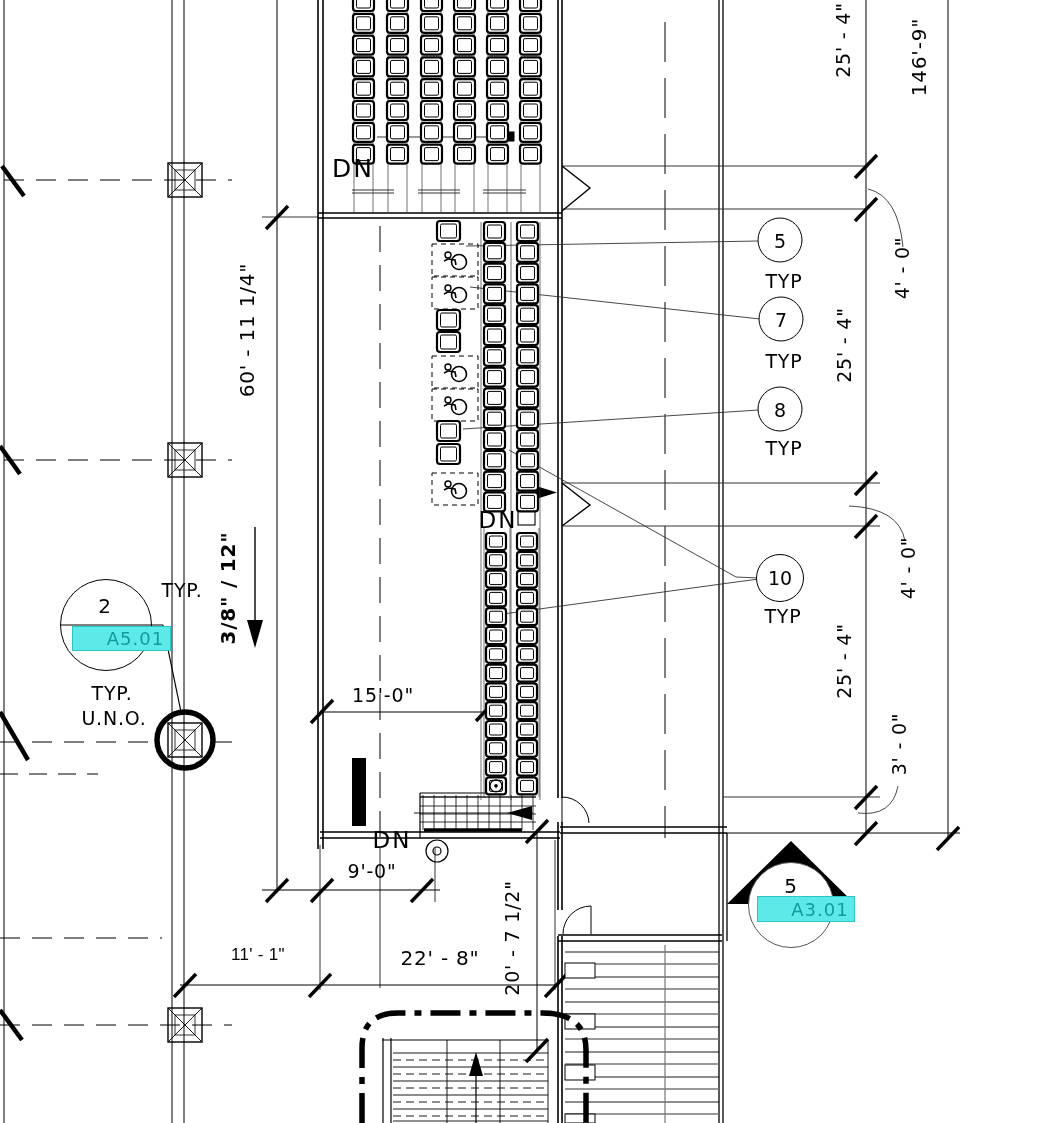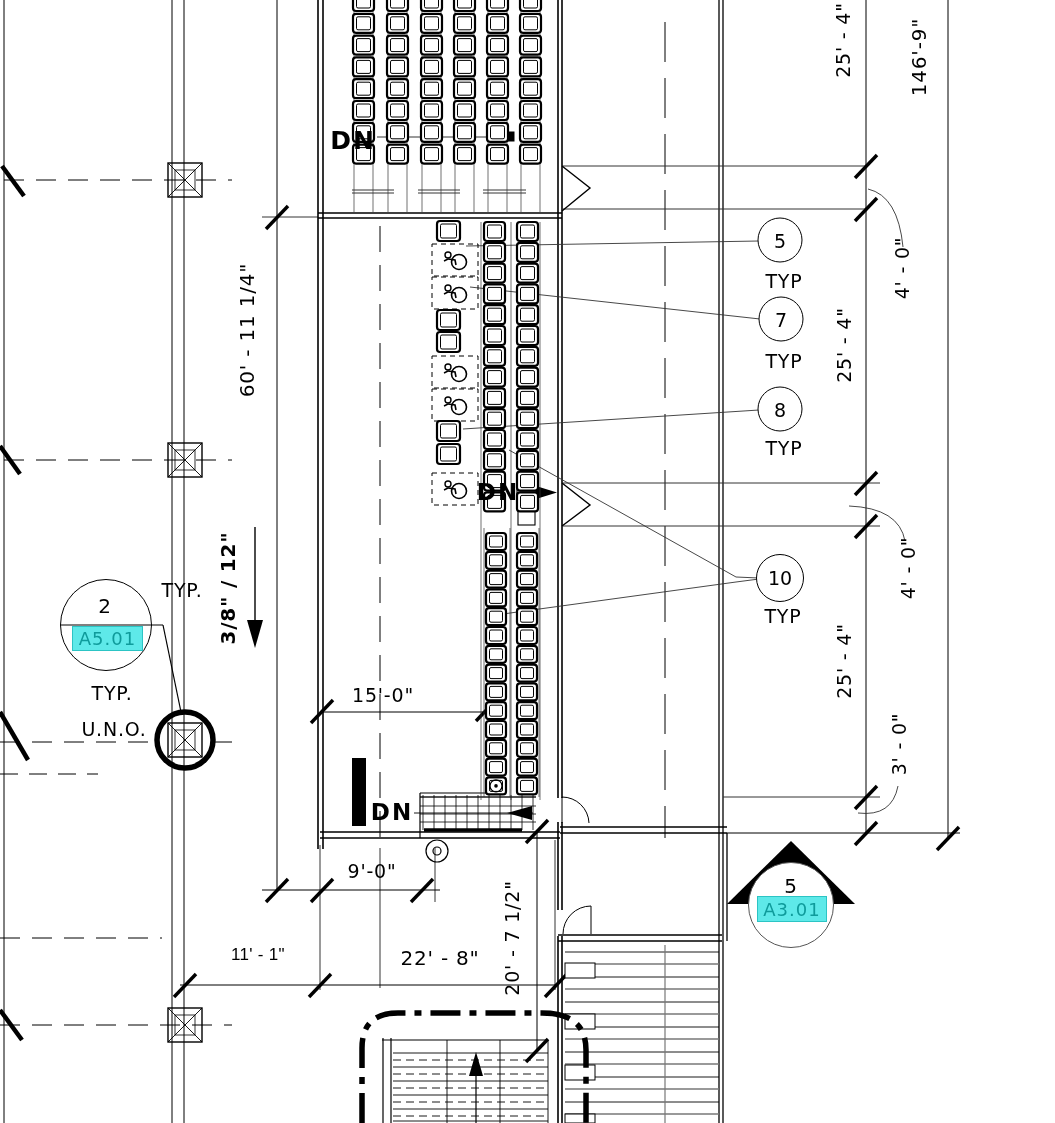--- a/index.html
+++ b/index.html
@@ -3,30 +3,30 @@
 <meta charset="utf-8">
 <style>
   html,body{margin:0;padding:0;background:#fff;}
   #sheet{position:relative;width:1055px;height:1123px;background:#fff;overflow:hidden;
          font-family:"DejaVu Sans",sans-serif;color:#000;}
   #lines{position:absolute;left:0;top:0;}
   .lbl{position:absolute;transform:translate(-50%,-50%);white-space:nowrap;color:#000;
        font-family:"DejaVu Sans",sans-serif;letter-spacing:.8px;}
   .rot{transform:translate(-50%,-50%) rotate(-90deg);}
   .plain{font-family:"Liberation Sans",sans-serif;letter-spacing:.3px;}
-  .dn{font-size:25px;font-weight:700;letter-spacing:2px;}
+  .dn{font-size:25px;font-weight:400;letter-spacing:2px;margin-top:28px;}
   .dim{font-size:19px;}
   .big{font-size:20px;}
   .bold{font-weight:700;}
   .knote{position:absolute;width:43px;height:43px;border:1.5px solid #000;border-radius:50%;
          background:#fff;display:flex;align-items:center;justify-content:center;
          font-size:19px;transform:translate(-50%,-50%);}
   .bigcirc{position:absolute;border-radius:50%;transform:translate(-50%,-50%);}
   .hl{position:absolute;background:#5ee9e9;border:1px solid #2cc4c4;color:#0f9b9b;
-      display:flex;align-items:center;justify-content:center;font-size:18px;letter-spacing:1px;}
+      display:flex;align-items:center;justify-content:center;font-size:18px;letter-spacing:1px;padding-left:28px;}
 </style>
 </head>
 <body>
 
 <div id="sheet">
 
 <svg id="lines" width="1055" height="1123" viewBox="0 0 1055 1123">
 
   <g stroke="#000" fill="none">
     <line x1="4" y1="0" x2="4" y2="1123" stroke-width="1"></line>
@@ -775,21 +775,21 @@
 </svg>
 
 <div class="lbl dn" style="left:353px;top:140px;">DN</div>
 <div class="lbl dn" style="left:498px;top:492px;font-size:23px;">DN</div>
 <div class="lbl dn" style="left:392px;top:812px;font-size:23px;">DN</div>
 
 <div class="lbl rot big" style="left:247px;top:330px;">60' - 11 1/4"</div>
 <div class="lbl rot big bold" style="left:228px;top:588px;">3/8" / 12"</div>
 <div class="lbl dim" style="left:182px;top:590px;">TYP.</div>
 <div class="lbl dim" style="left:112px;top:693px;">TYP.</div>
-<div class="lbl dim" style="left:114px;top:718px;margin-top:11px;">U.N.O.</div>
+<div class="lbl dim" style="left:114px;top:718px;">U.N.O.</div>
 
 <div class="lbl dim" style="left:383px;top:695px;">15'-0"</div>
 <div class="lbl dim" style="left:372px;top:871px;">9'-0"</div>
 <div class="lbl plain" style="left:258px;top:955px;font-size:17px;">11' - 1"</div>
 <div class="lbl big" style="left:440px;top:958px;">22' - 8"</div>
 <div class="lbl rot dim" style="left:512px;top:938px;">20' - 7 1/2"</div>
 
 <div class="lbl rot dim" style="left:843px;top:40px;">25' - 4"</div>
 <div class="lbl rot big" style="left:919px;top:57px;">146'-9"</div>
 <div class="lbl rot dim" style="left:902px;top:268px;">4' - 0"</div>

